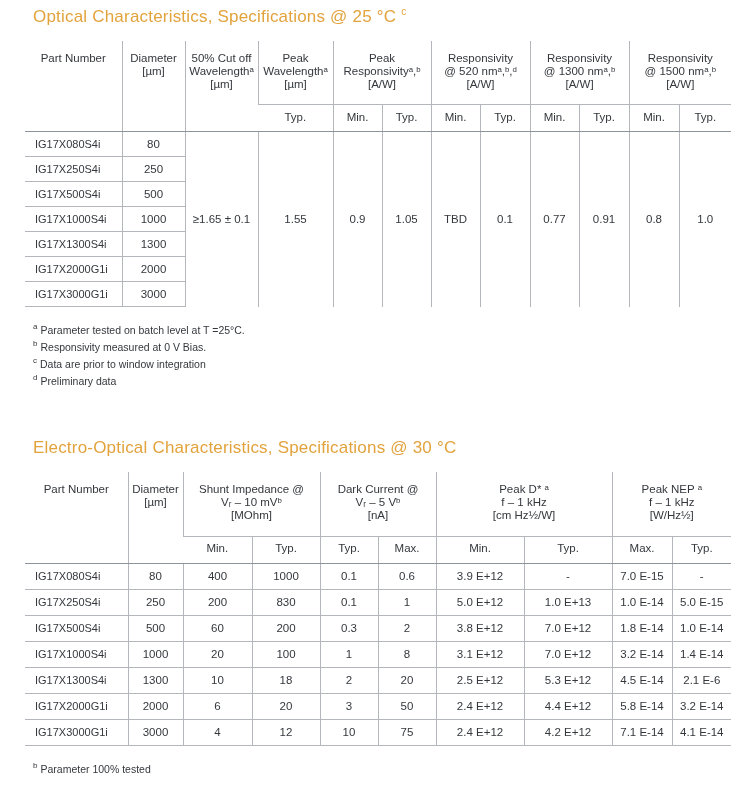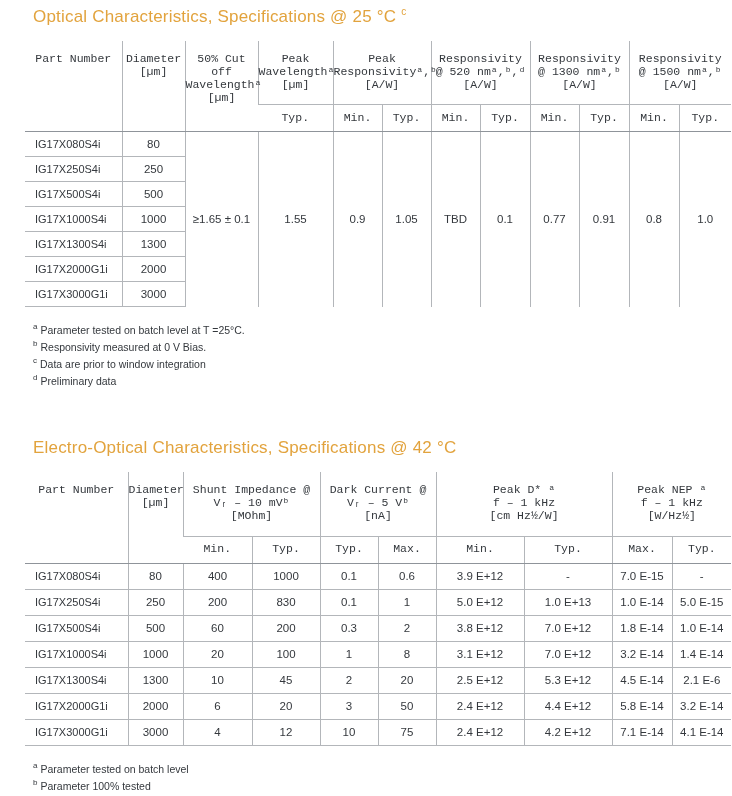--- a/index.html
+++ b/index.html
@@ -20,21 +20,21 @@
     color:var(--gold);
     font-size:17px;
     font-weight:normal;
     margin:0 0 0 8px;
     letter-spacing:.2px;
     white-space:nowrap;
   }
   .section-title .sup{font-size:10px;vertical-align:super;}
   table{border-collapse:collapse;table-layout:fixed;width:706px;margin-top:14px;}
   th,td{font-weight:normal;text-align:center;padding:0;font-size:11.5px;line-height:13px;}
-  th{white-space:pre-line;font-family:Liberation Mono, monospace;}
+  th{white-space:pre-line;}
   thead th{vertical-align:top;padding-top:11px;}
   th:not(:first-child),td:not(:first-child){border-left:1px solid var(--line);}
   th.rs{border-bottom:1px solid var(--line-strong);}
   tr.groups{height:64px;}
   tr.groups th.grp{border-bottom:1px solid var(--line);}
   tr.sub{height:27px;}
   tr.sub th{vertical-align:middle;padding:2px 0 4px 0;border-bottom:1px solid var(--line-strong);}
   tbody tr{height:25px;}
   td.part{text-align:left;padding-left:10px;white-space:nowrap;font-size:11px;}
   
@@ -149,21 +149,21 @@
 
   <div class="footnotes">
     <div class="fn"><sup>a</sup><span>Parameter tested on batch level at T =25°C.</span></div>
     <div class="fn"><sup>b</sup><span>Responsivity measured at 0 V Bias.</span></div>
     <div class="fn"><sup>c</sup><span>Data are prior to window integration</span></div>
     <div class="fn"><sup>d</sup><span>Preliminary data</span></div>
   </div>
 
   <div class="gap"></div>
 
-  <h1 class="section-title"><span>Electro-Optical Characteristics, Specifications @ 42 °C</span></h1>
+  <h1 class="section-title"><span>Electro-Optical Characteristics, Specifications @ 30 °C</span></h1>
 
   <table class="t2">
     <colgroup>
       <col style="width:103px">
         <col style="width:55px">
         <col style="width:69px">
         <col style="width:68px">
       <col style="width:58px">
         <col style="width:58px">
         <col style="width:88px">
@@ -246,21 +246,21 @@
         <td>8</td>
         <td>3.1 E+12</td>
         <td>7.0 E+12</td>
         <td>3.2 E-14</td>
         <td>1.4 E-14</td>
       </tr>
       <tr>
         <td class="part">IG17X1300S4i</td>
         <td>1300</td>
         <td>10</td>
-        <td>45</td>
+        <td>18</td>
         <td>2</td>
         <td>20</td>
         <td>2.5 E+12</td>
         <td>5.3 E+12</td>
         <td>4.5 E-14</td>
         <td>2.1 E-6</td>
       </tr>
       <tr>
         <td class="part">IG17X2000G1i</td>
         <td>2000</td>
@@ -282,17 +282,16 @@
         <td>75</td>
         <td>2.4 E+12</td>
         <td>4.2 E+12</td>
         <td>7.1 E-14</td>
         <td>4.1 E-14</td>
       </tr>
     </tbody>
   </table>
 
   <div class="footnotes">
-    <div class="fn"><sup>a</sup><span>Parameter tested on batch level</span></div>
     <div class="fn"><sup>b</sup><span>Parameter 100% tested</span></div>
   </div>
 
 </div>
 
 </body></html>

